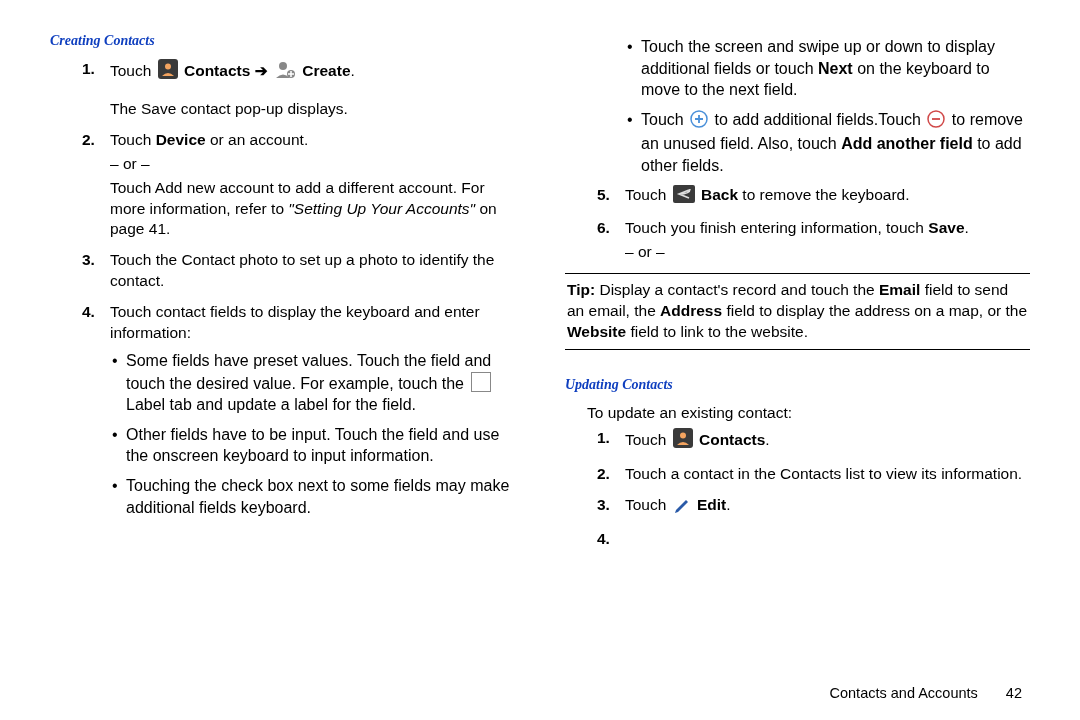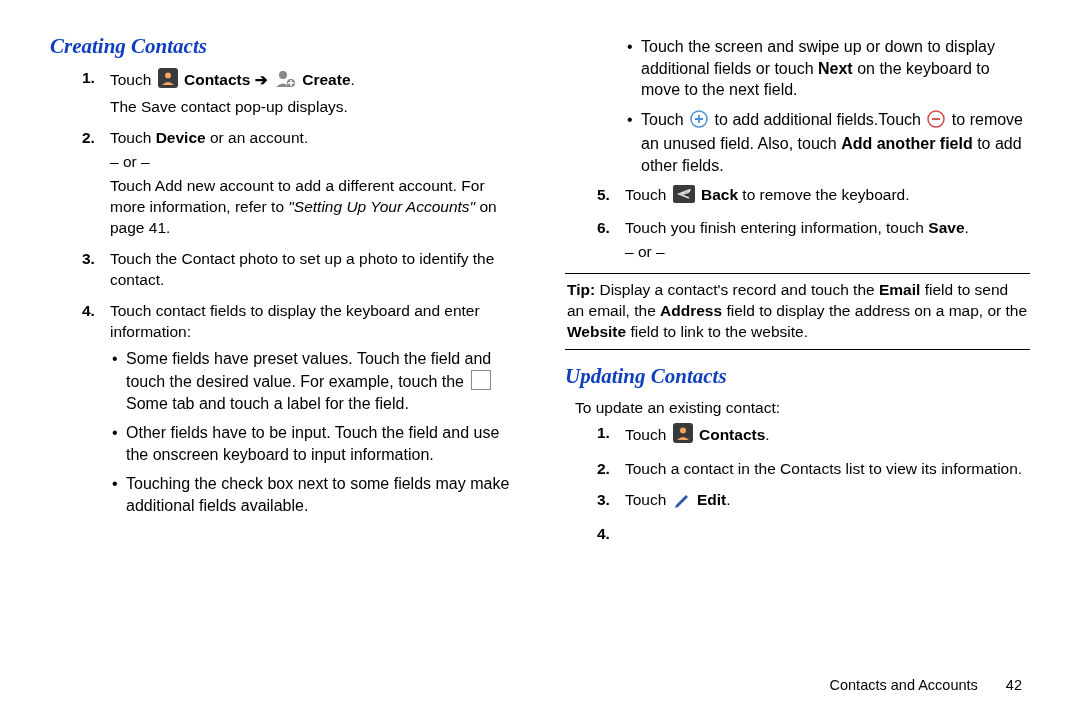--- a/index.html
+++ b/index.html
@@ -20,21 +20,21 @@
     height: 640px;
   }
   .col {
     width: 470px;
   }
   h2.section {
     font-family: Georgia, 'Times New Roman', serif;
     font-style: italic;
     font-weight: bold;
     color: #0f3fbf;
-    font-size: 21px;
+    font-size: 14px;
     margin: 2px 0 8px 0;
   }
   ol {
     list-style: none;
     padding: 0;
     margin: 0 0 0 32px;
   }
   ol > li {
     position: relative;
     padding-left: 28px;
@@ -70,27 +70,27 @@
   .arrow::after { content: " \2794 "; font-weight: bold; }
   .icon {
     display: inline-block;
     vertical-align: -3px;
     margin: 0 2px;
   }
   .tipbox {
     border-top: 1px solid #000;
     border-bottom: 1px solid #000;
     padding: 6px 2px;
-    margin: 8px 0 12px 0;
+    margin: 8px 0 26px 0;
     font-size: 15.5px;
   }
   .footer {
     text-align: right;
     font-size: 14.5px;
-    margin-top: 6px;
+    margin-top: 14px;
     padding-right: 8px;
   }
   .footer .pg { margin-left: 24px; }
   .label-placeholder {
     display: inline-block;
     width: 18px; height: 18px;
     border: 1px solid #888;
     vertical-align: -3px;
     margin: 0 3px;
   }
@@ -118,21 +118,21 @@
         <b class="arrow"></b>
         <span class="icon">
           <svg width="22" height="20">
               <circle cx="9" cy="7" r="4" fill="#888"></circle>
               <path d="M2 19 Q9 12 16 19 Z" fill="#888"></path>
               <circle cx="17" cy="15" r="4" fill="#888"></circle>
               <path d="M17 12v6M14 15h6" stroke="#fff" stroke-width="1.5"></path>
             </svg>
         </span>
         <b> Create</b><span>.</span>
-        <div style="margin-top:3px">The Save contact pop-up displays.</div>
+        <div style="margin-top:14px">The Save contact pop-up displays.</div>
       </li>
 
       <li>
         <span class="num">2.</span>
         <span>Touch </span><b>Device</b><span> or an account.</span>
         <div style="margin:3px 0">– or –</div>
         <div>
           <span>Touch Add new account to add a different account. For more information, refer to </span><span class="italic-ref">"Setting Up Your Accounts"</span><span> on page 41.</span>
         </div>
       </li>
@@ -140,24 +140,24 @@
       <li>
         <span class="num">3.</span>
         <span>Touch the Contact photo to set up a photo to identify the contact.</span>
       </li>
 
       <li>
         <span class="num">4.</span>
         <span>Touch contact fields to display the keyboard and enter information:</span>
         <ul class="bullets">
           <li>
-            <span>Some fields have preset values. Touch the field and touch the desired value. For example, touch the </span><span class="label-placeholder"></span><span> Some tab and touch a label for the field.</span>
+            <span>Some fields have preset values. Touch the field and touch the desired value. For example, touch the </span><span class="label-placeholder"></span><span> Label tab and update a label for the field.</span>
           </li>
           <li>Other fields have to be input. Touch the field and use the onscreen keyboard to input information.</li>
-          <li>Touching the check box next to some fields may make additional fields available.</li>
+          <li>Touching the check box next to some fields may make additional fields keyboard.</li>
         </ul>
       </li>
     </ol>
   </div>
 
   <div class="col">
     <ul class="bullets" style="margin-left:60px">
       <li>
         <span>Touch the screen and swipe up or down to display additional fields or touch </span><b>Next</b><span> on the keyboard to move to the next field.</span>
       </li>
@@ -191,21 +191,21 @@
         <span>Touch you finish entering information, touch </span><b>Save</b><span>.</span>
         <div style="margin:3px 0">– or –</div>
       </li>
     </ol>
 
     <div class="tipbox">
       <b>Tip:</b><span> Display a contact's record and touch the </span><b>Email</b><span> field to send an email, the </span><b>Address</b><span> field to display the address on a map, or the </span><b>Website</b><span> field to link to the website.</span>
     </div>
 
     <h2 class="section">Updating Contacts</h2>
-    <div style="margin-left:10px">To update an existing contact:</div>
+    <div style="margin-left:22px">To update an existing contact:</div>
     <ol style="margin-left:32px; margin-top:4px">
       <li>
         <span class="num">1.</span>
         <span>Touch </span>
         <span class="icon"><svg width="20" height="20">
               <rect width="20" height="20" rx="3" fill="#3a3a3a"></rect>
               <circle cx="10" cy="7.5" r="3" fill="#f4a460"></circle>
               <path d="M4 17 Q10 11 16 17 Z" fill="#f4a460"></path>
             </svg></span>
         <b> Contacts</b><span>.</span>

